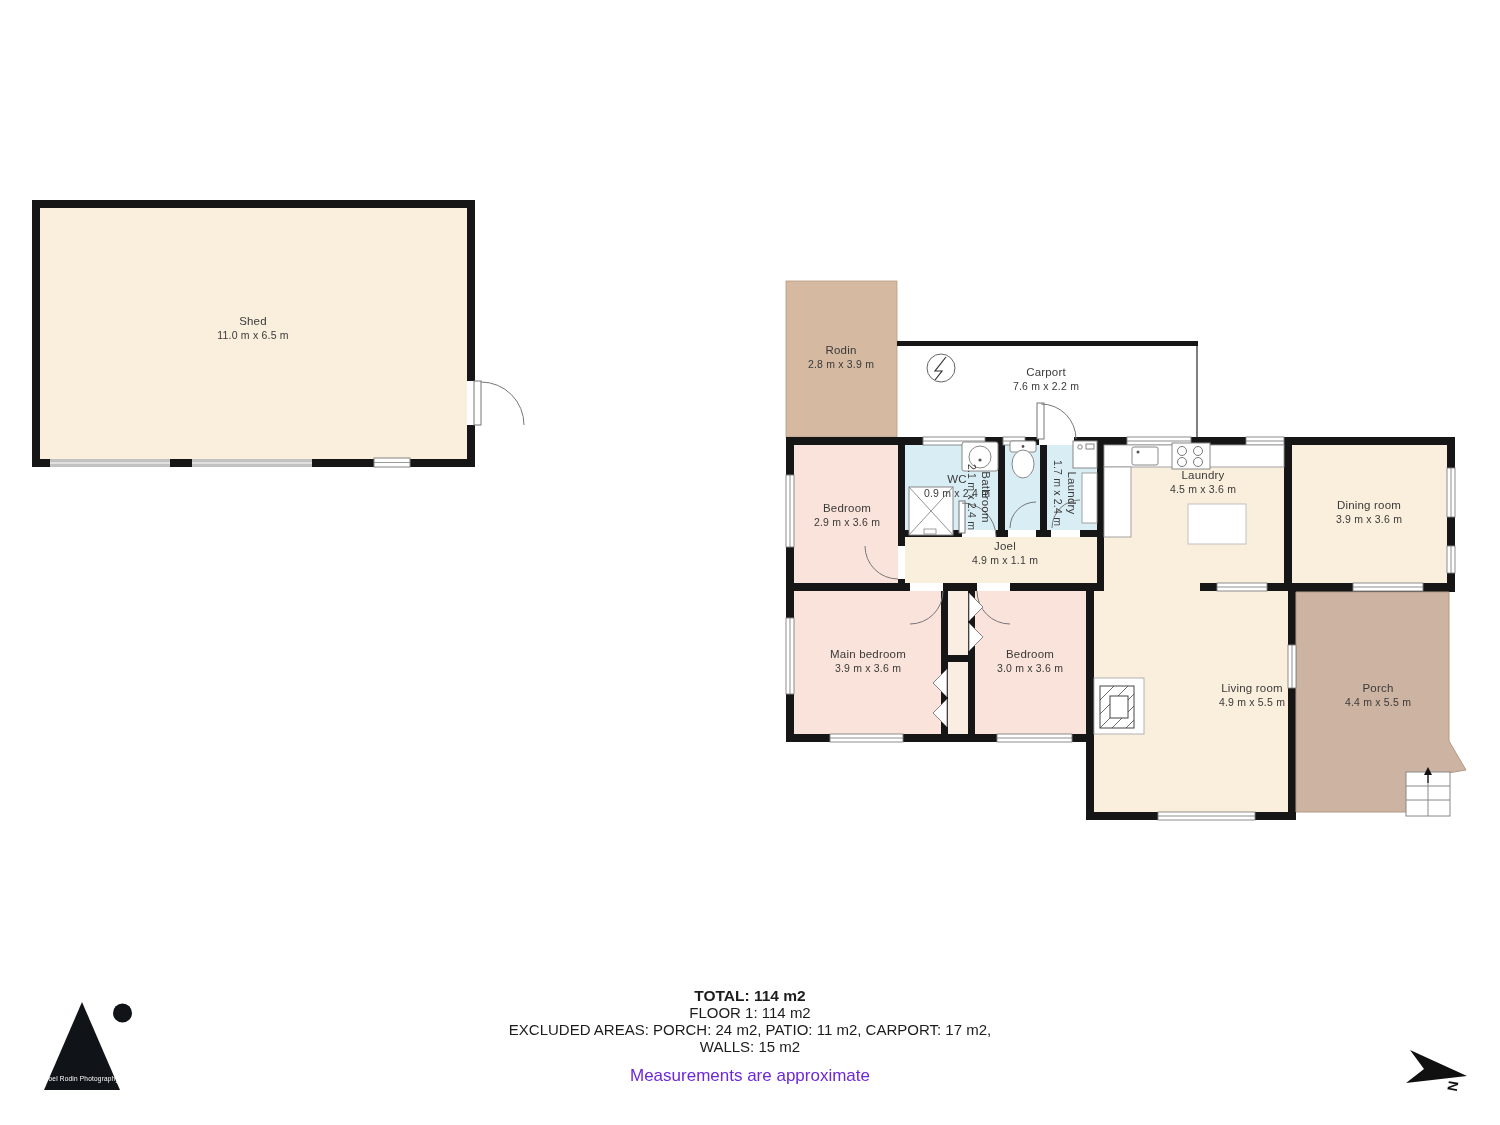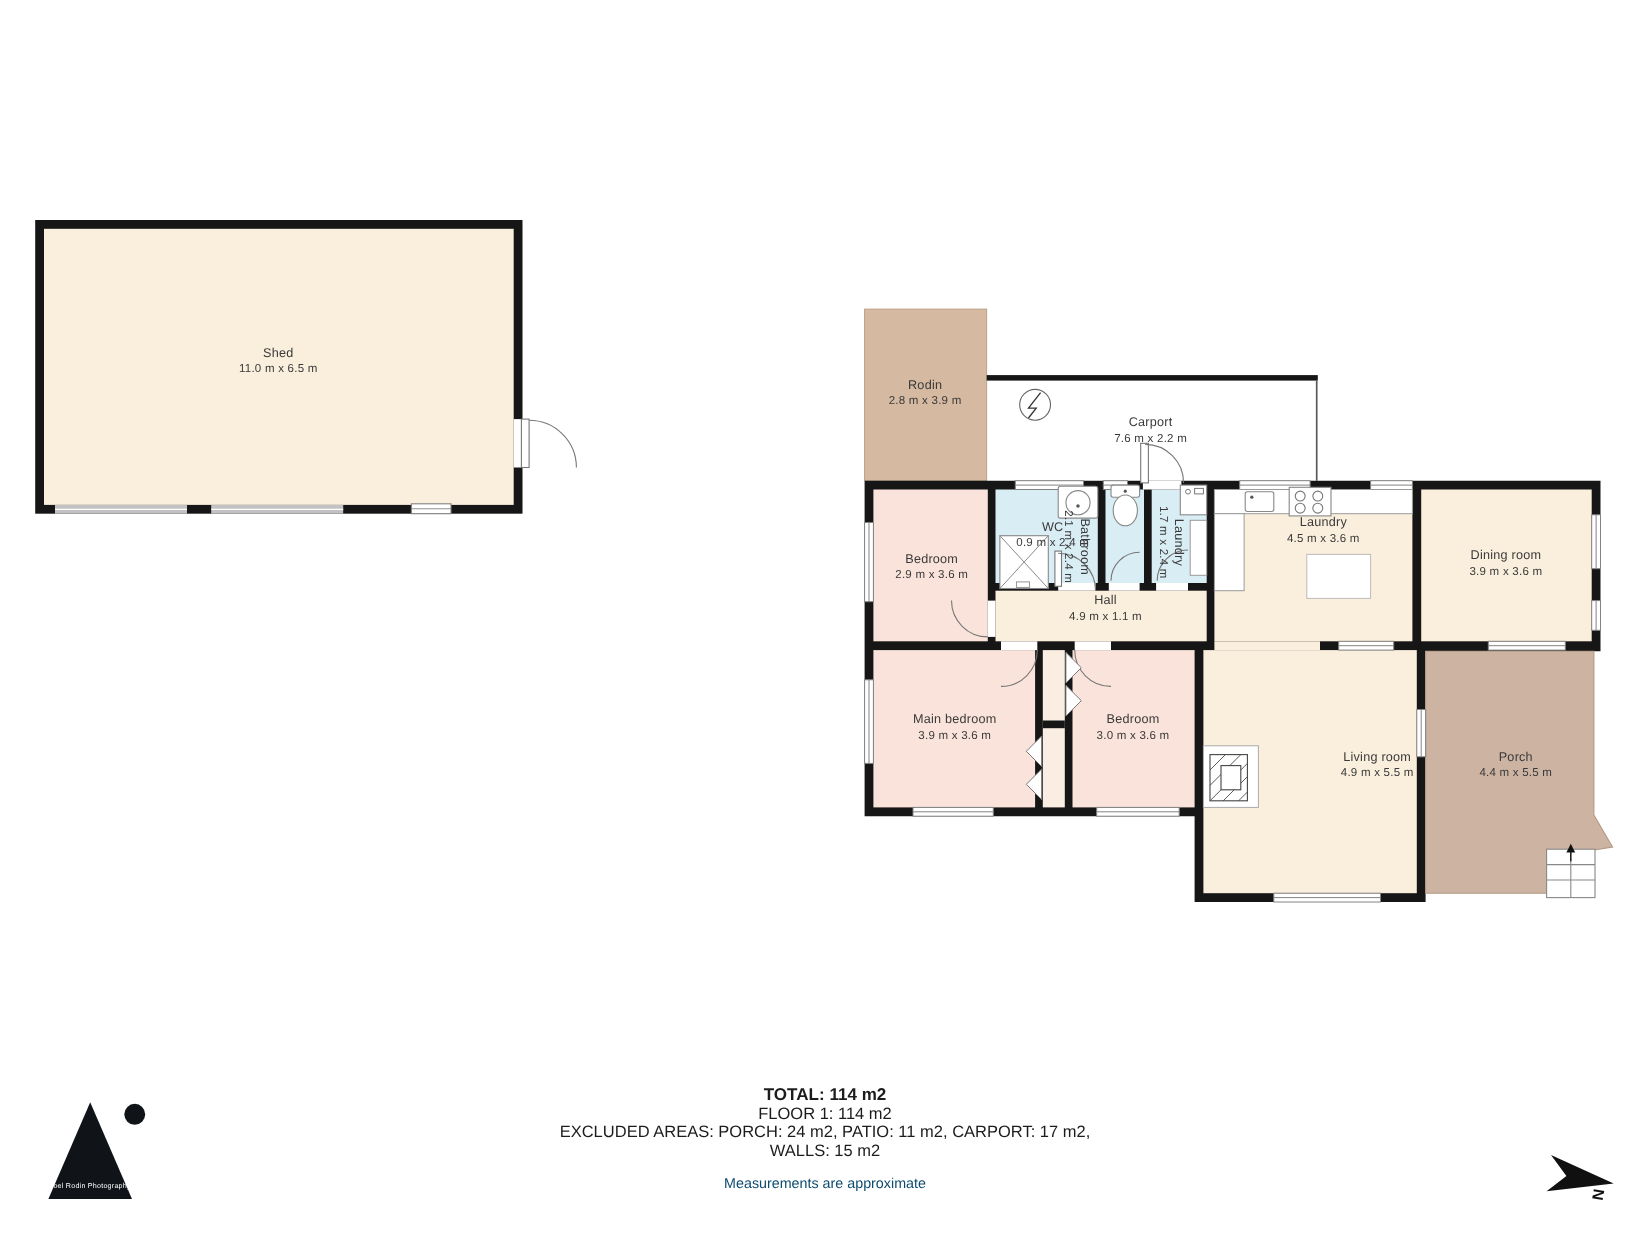--- a/index.html
+++ b/index.html
@@ -7,21 +7,21 @@
           font-family:"Liberation Sans","DejaVu Sans",sans-serif;}
   .plan-svg{position:absolute;left:0;top:0;}
   .room-label{position:absolute;transform:translate(-50%,-50%);text-align:center;
               color:#3a3a3a;line-height:1.32;white-space:nowrap;z-index:5;}
   .room-label .rname{font-size:11.5px;letter-spacing:.2px;}
   .room-label .dims{font-size:10.5px;letter-spacing:.2px;}
   .room-label.vertical{transform:translate(-50%,-50%) rotate(90deg);}
   .footer{position:absolute;left:0;top:987px;width:100%;text-align:center;color:#1c1c1c;
           font-size:15px;line-height:17px;z-index:6;}
   .footer .f-bold{font-weight:bold;font-size:15.5px;}
-  .footer .f-note{margin-top:12px;font-size:13px;color:#0c4a6e;}
+  .footer .f-note{margin-top:12px;font-size:17px;color:#6d28d9;}
   .logo-text{position:absolute;left:36px;top:1075px;width:92px;text-align:center;
              color:#ffffff;font-size:6.5px;letter-spacing:.2px;z-index:7;}
   .north-n{position:absolute;left:1448px;top:1078px;font-size:14px;font-weight:bold;color:#111;
            transform:rotate(100deg);z-index:7;}
 </style>
 </head>
 <body>
 
 <div class="canvas">
 
@@ -223,21 +223,21 @@
 </svg>
 
   <div class="room-label" style="left:253px;top:329px">
     <div class="rname">Shed</div>
     <div class="dims">11.0 m x 6.5 m</div>
   </div>
   <div class="room-label" style="left:841px;top:358px">
     <div class="rname">Rodin</div>
     <div class="dims">2.8 m x 3.9 m</div>
   </div>
-  <div class="room-label" style="left:1046px;top:392px">
+  <div class="room-label" style="left:1046px;top:380px">
     <div class="rname">Carport</div>
     <div class="dims">7.6 m x 2.2 m</div>
   </div>
   <div class="room-label" style="left:847px;top:516px">
     <div class="rname">Bedroom</div>
     <div class="dims">2.9 m x 3.6 m</div>
   </div>
   <div class="room-label vertical" style="left:978px;top:497px">
     <div class="rname">Bathroom</div>
     <div class="dims">2.1 m x 2.4 m</div>
@@ -252,21 +252,21 @@
   </div>
   <div class="room-label" style="left:1203px;top:483px">
     <div class="rname">Laundry</div>
     <div class="dims">4.5 m x 3.6 m</div>
   </div>
   <div class="room-label" style="left:1369px;top:513px">
     <div class="rname">Dining room</div>
     <div class="dims">3.9 m x 3.6 m</div>
   </div>
   <div class="room-label" style="left:1005px;top:554px">
-    <div class="rname">Hall</div>
+    <div class="rname">Joel</div>
     <div class="dims">4.9 m x 1.1 m</div>
   </div>
   <div class="room-label" style="left:868px;top:662px">
     <div class="rname">Main bedroom</div>
     <div class="dims">3.9 m x 3.6 m</div>
   </div>
   <div class="room-label" style="left:1030px;top:662px">
     <div class="rname">Bedroom</div>
     <div class="dims">3.0 m x 3.6 m</div>
   </div>

